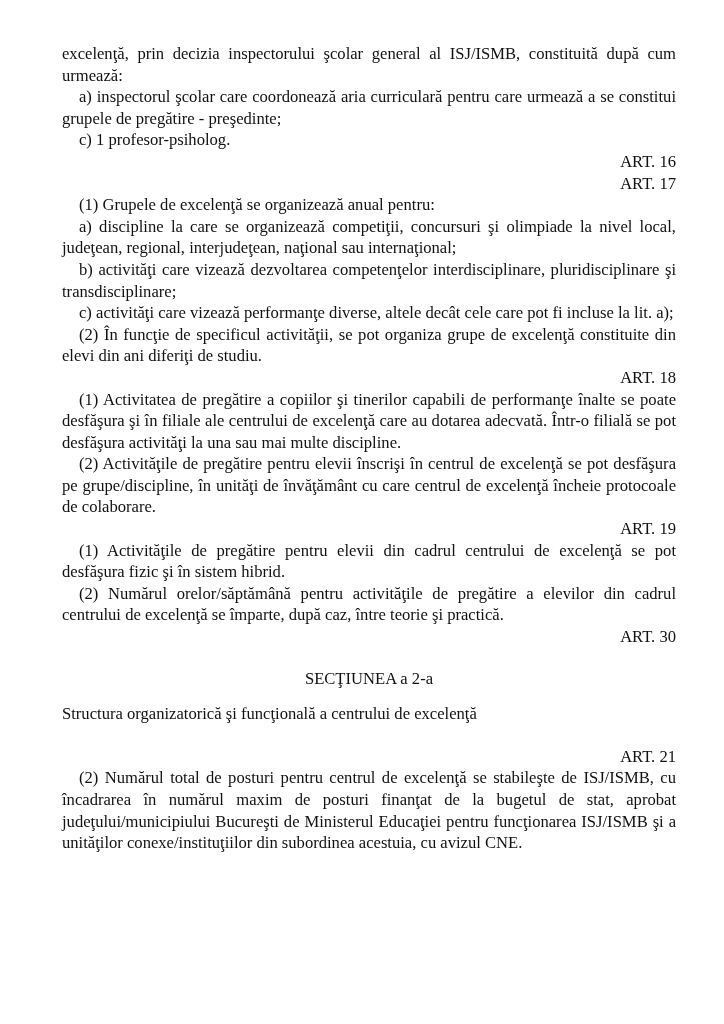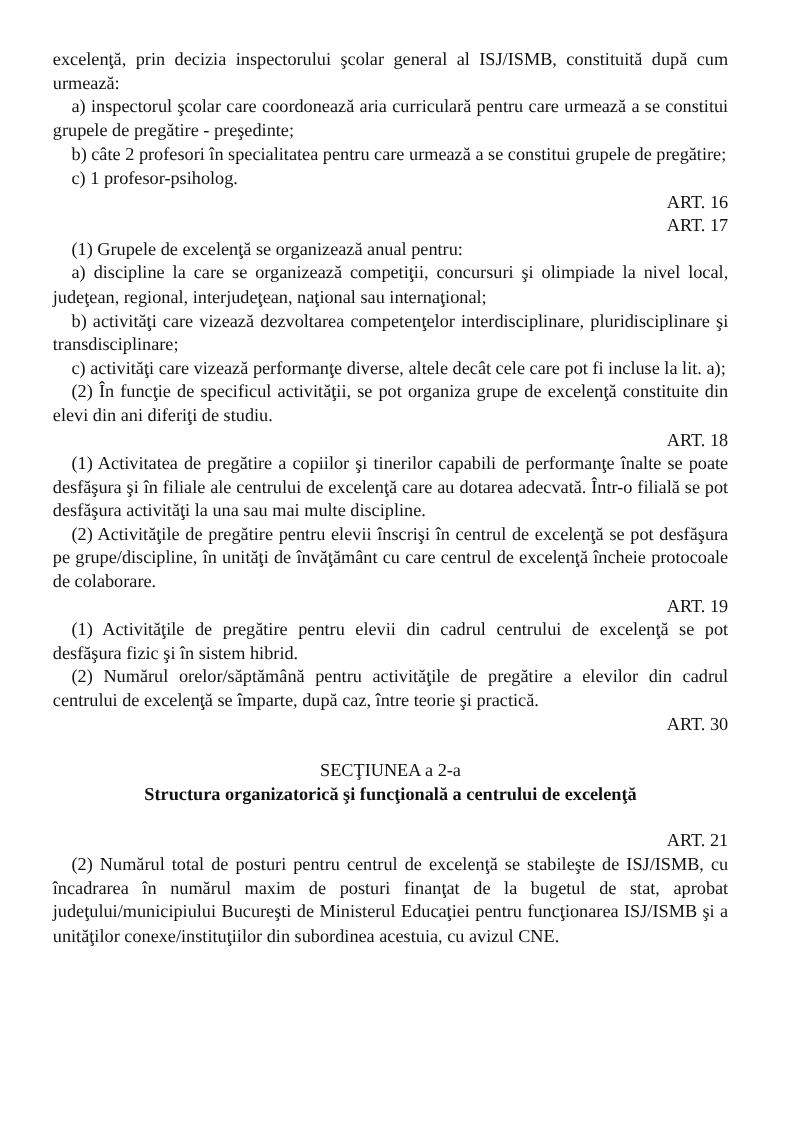--- a/index.html
+++ b/index.html
@@ -1,49 +1,48 @@
 <!DOCTYPE html>
 <html><head>
 <meta charset="utf-8">
 <style>
   html, body { margin: 0; padding: 0; background: #ffffff; }
   body { width: 724px; height: 1024px; overflow: hidden; position: relative; }
   .page {
     position: absolute;
-    left: 48px;
+    left: 62px;
     top: 43px;
     width: 614px;
     font-family: "Liberation Serif", serif;
     font-size: 16.6px;
     line-height: 21.6px;
     color: #111111;
     text-align: justify;
   }
   .p { margin: 0; text-indent: 17px; }
   .p.noindent { text-indent: 0; }
   .art { margin: 0; text-indent: 17px; text-align: right; }
   .section-head {
-    margin: 20px 0 0 0;
+    margin: 20px 0 14px 0;
     text-align: center;
     text-indent: 0;
   }
   .section-title {
     margin: 0 0 21px 0;
-    text-align: center;
-    font-weight: bold;
+    text-align: left;
+    font-weight: normal;
     text-indent: 0;
   }
 </style>
 </head>
 <body>
 
 <div class="page">
   <p class="p noindent">excelenţă, prin decizia inspectorului şcolar general al ISJ/ISMB, constituită după cum urmează:</p>
   <p class="p">a) inspectorul şcolar care coordonează aria curriculară pentru care urmează a se constitui grupele de pregătire - preşedinte;</p>
-  <p class="p">b) câte 2 profesori în specialitatea pentru care urmează a se constitui grupele de pregătire;</p>
   <p class="p">c) 1 profesor-psiholog.</p>
   <p class="art">ART. 16</p>
   <p class="art">ART. 17</p>
   <p class="p">(1) Grupele de excelenţă se organizează anual pentru:</p>
   <p class="p">a) discipline la care se organizează competiţii, concursuri şi olimpiade la nivel local, judeţean, regional, interjudeţean, naţional sau internaţional;</p>
   <p class="p">b) activităţi care vizează dezvoltarea competenţelor interdisciplinare, pluridisciplinare şi transdisciplinare;</p>
   <p class="p">c) activităţi care vizează performanţe diverse, altele decât cele care pot fi incluse la lit. a);</p>
   <p class="p">(2) În funcţie de specificul activităţii, se pot organiza grupe de excelenţă constituite din elevi din ani diferiţi de studiu.</p>
   <p class="art">ART. 18</p>
   <p class="p">(1) Activitatea de pregătire a copiilor şi tinerilor capabili de performanţe înalte se poate desfăşura şi în filiale ale centrului de excelenţă care au dotarea adecvată. Într-o filială se pot desfăşura activităţi la una sau mai multe discipline.</p>

